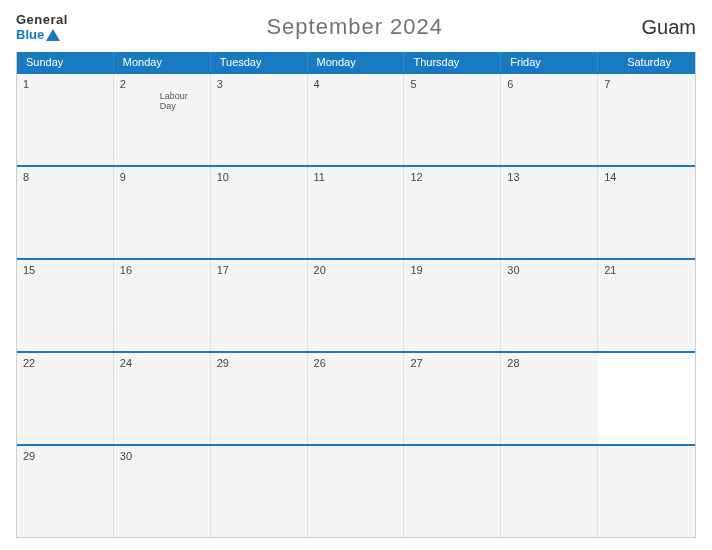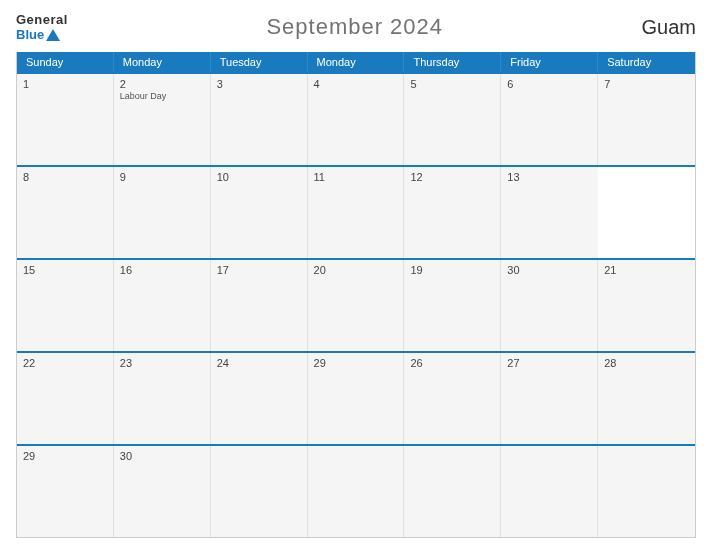--- a/index.html
+++ b/index.html
@@ -95,20 +95,21 @@
     .day-header {
       color: #fff;
       font-size: 11px;
       padding: 4px 9px;
       font-weight: normal;
       border-right: 1px solid #2a8acf;
     }
 
     .day-header:last-child {
       border-right: none;
+      margin-left: 20px;
     }
 
     
     .weeks {
       flex: 1;
       display: flex;
       flex-direction: column;
     }
 
     .week-row {
@@ -139,20 +140,21 @@
       font-size: 11px;
       color: #444;
       display: block;
     }
 
     .holiday-label {
       font-size: 9px;
       color: #555;
       display: block;
       margin-top: 1px;
+      margin-left: 40px;
     }
   </style>
 </head>
 <body>
 
 <div class="page">
 
   <div class="header">
     <div class="logo">
       <span class="logo-general">General</span>
@@ -217,20 +219,23 @@
           </div>
         <div class="day-cell">
             <span class="day-number">11</span>
           </div>
         <div class="day-cell">
             <span class="day-number">12</span>
           </div>
         <div class="day-cell">
             <span class="day-number">13</span>
           </div>
+        <div class="day-cell">
+            <span class="day-number">14</span>
+          </div>
       </div>
 
       <div class="week-row">
         <div class="day-cell">
             <span class="day-number">15</span>
           </div>
         <div class="day-cell">
             <span class="day-number">16</span>
           </div>
         <div class="day-cell">
@@ -246,23 +251,20 @@
             <span class="day-number">30</span>
           </div>
         <div class="day-cell">
             <span class="day-number">21</span>
           </div>
       </div>
 
       <div class="week-row">
         <div class="day-cell">
             <span class="day-number">22</span>
-          </div>
-        <div class="day-cell">
-            <span class="day-number">23</span>
           </div>
         <div class="day-cell">
             <span class="day-number">24</span>
           </div>
         <div class="day-cell">
             <span class="day-number">29</span>
           </div>
         <div class="day-cell">
             <span class="day-number">26</span>
           </div>

